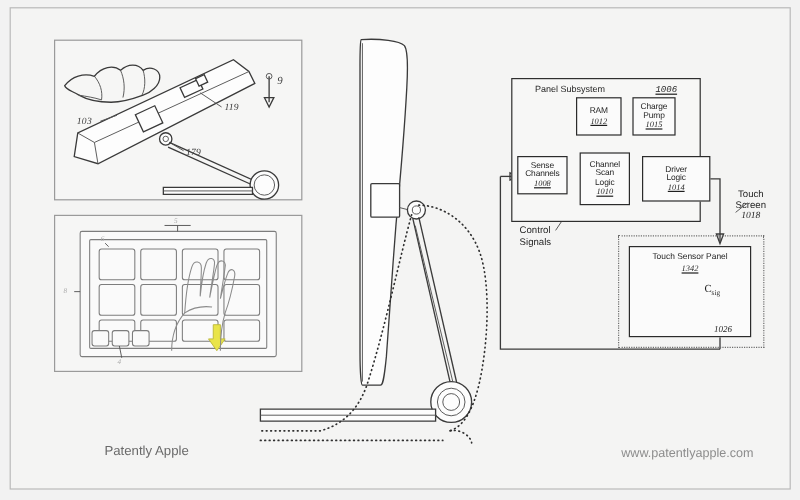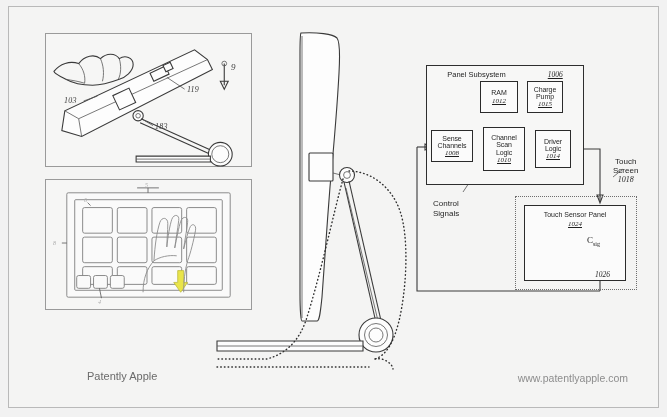--- a/index.html
+++ b/index.html
@@ -115,21 +115,21 @@
     font-size: 7px;
     color: #1f1f1f;
     text-decoration: underline;
     margin-top: 1px;
     text-align: right;
   }
   #blk-ram   { left: 63px;  top: 22px;  width: 38px; height: 32px; }
   #blk-pump  { left: 110px; top: 22px;  width: 36px; height: 32px; }
   #blk-sense { left: 14px;  top: 71px;  width: 42px; height: 32px; }
   #blk-scan  { left: 66px;  top: 68px;  width: 42px; height: 44px; }
-  #blk-drv   { left: 118px; top: 71px;  width: 36px; height: 38px; }
+  #blk-drv   { left: 118px; top: 71px;  width: 57px; height: 38px; }
 
   #blk-tsp {
     position: absolute;
     left: 107px; top: 146px;
     width: 102px; height: 76px;
     background: #fbfbfb;
     border: 1.2px solid #2b2b2b;
     box-sizing: border-box;
   }
   #tsp-title {
@@ -152,21 +152,21 @@
   }
   .subsys-title {
     position: absolute;
     left: 0; right: 0; top: 4px;
     text-align: center;
     font-family: "Liberation Sans", sans-serif;
     font-size: 7.5px;
     color: #1f1f1f;
   }
   .subsys-title .rf {
-    font-family: Liberation Serif, serif;
+    font-family: Liberation Mono, monospace;
     font-style: italic;
     text-decoration: underline;
     margin-left: 40px;
   }
   #csig-lbl {
     position: absolute;
     left: 170px; top: 176px;
     font-family: "Liberation Serif", serif;
     font-size: 9px;
     color: #1a1a1a;
@@ -193,21 +193,20 @@
     font-family: Liberation Serif, serif;
     font-style: italic;
   }
   #control-lbl {
     position: absolute;
     left: 16px; top: 128px;
     font-family: "Liberation Sans", sans-serif;
     font-size: 8px;
     color: #262626;
     line-height: 1.2;
-    margin-top: 12px;
   }
 
   
   #footer-left {
     position: absolute;
     left: 38px; top: 363px;
     font-family: "Liberation Sans", sans-serif;
     font-size: 11px;
     color: #6a6a6a;
     margin-left: 40px;
@@ -267,21 +266,21 @@
         <path class="ln-thin" d="M140,56 L122,44"></path>
         <path class="ln-thin" d="M108,93 L98,87"></path>
 
         <path class="ln" d="M180,30 L180,52"></path>
         <path class="ln" d="M176,48 L180,56 L184,48 Z" fill="#3a3a3a"></path>
         <circle class="ln-thin" cx="180" cy="30" r="2.4"></circle>
       </svg>
 
       <div class="reflbl" style="left:18px; top:62px;">103</div>
       <div class="reflbl" style="left:141px; top:51px;">119</div>
-      <div class="reflbl" style="left:109px; top:88px;">183</div>
+      <div class="reflbl" style="left:109px; top:88px;">179</div>
       <div class="reflbl" style="left:185px; top:28px; font-size:9px;">9</div>
     </div>
 
     <div class="panel-box" id="panel-b">
       <svg class="svg-layer" viewBox="0 0 207 131" preserveAspectRatio="none">
 
         <rect class="fillw2" x="21" y="13" width="165" height="106" rx="1.5"></rect>
 
         <rect class="fillw2" x="29" y="20" width="149" height="92" rx="1"></rect>
 
@@ -466,21 +465,21 @@
       <div class="blk" id="blk-drv">
         <div class="nm">Driver</div>
         <div class="nm">Logic</div>
         <div class="rf">1014</div>
       </div>
 
       <div id="touchscreen-frame"></div>
 
       <div id="blk-tsp">
         <div id="tsp-title">Touch Sensor Panel</div>
-        <div id="tsp-ref">1024</div>
+        <div id="tsp-ref">1342</div>
       </div>
 
       <div id="csig-lbl">
         <span>C</span><sub>sig</sub>
       </div>
 
       <div id="ref-1026">1026</div>
 
       <div id="touchscreen-lbl">
         <div>Touch</div>

